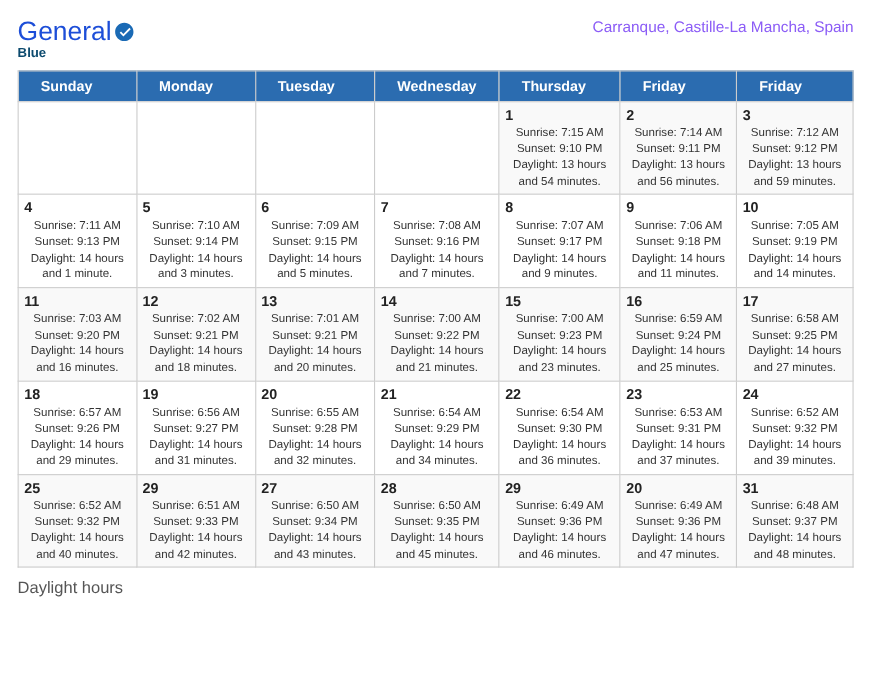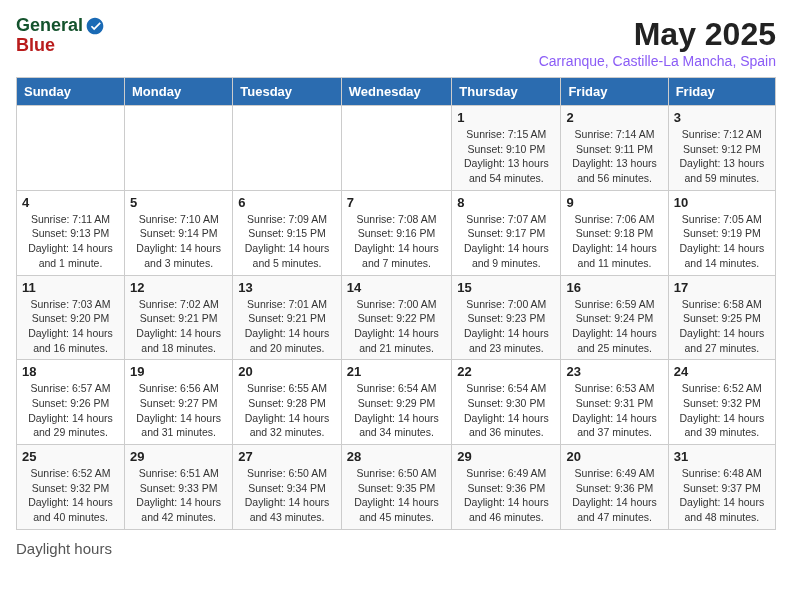--- a/index.html
+++ b/index.html
@@ -14,28 +14,28 @@
       display: flex;
       justify-content: space-between;
       align-items: flex-start;
       margin-bottom: 8px;
     }
     .logo {
       display: flex;
       align-items: center;
     }
     .logo-text-general {
-      font-size: 18px;
-      font-weight: bold;
-      color: #14532d;
+      font-size: 24px;
+      font-weight: normal;
+      color: #1d4ed8;
     }
     .logo-text-blue {
-      font-size: 18px;
-      font-weight: bold;
-      color: #b91c1c;
+      font-size: 12px;
+      font-weight: bold;
+      color: #0c4a6e;
     }
     .logo-icon {
       width: 20px;
       height: 20px;
       margin-left: 2px;
     }
     .title-section {
       text-align: right;
     }
     .month-year {
@@ -48,21 +48,21 @@
       color: #8b5cf6;
     }
     table {
       width: 100%;
       border-collapse: collapse;
       font-size: 11px;
     }
     thead tr th {
       background-color: #2b6cb0;
       color: #fff;
-      padding: 6px 7px;
+      padding: 6px 20px;
       text-align: left;
       font-size: 13px;
       font-weight: bold;
       border: 1px solid #ccc;
     }
     tbody tr td {
       border: 1px solid #ccc;
       vertical-align: top;
       padding: 4px 5px;
       width: 113px;
@@ -104,21 +104,20 @@
       <span style="display:flex;align-items:center;">
         <span class="logo-text-general">General</span>
         <svg class="logo-icon" viewBox="0 0 24 24" fill="#1a6ab5">
           <path d="M12 2C6.48 2 2 6.48 2 12s4.48 10 10 10 10-4.48 10-10S17.52 2 12 2zm-1 15l-4-4 1.41-1.41L11 14.17l6.59-6.59L19 9l-8 8z"></path>
         </svg>
       </span>
       <span class="logo-text-blue">Blue</span>
     </div>
   </div>
   <div class="title-section">
-    <div class="month-year">May 2025</div>
     <div class="location">Carranque, Castille-La Mancha, Spain</div>
   </div>
 </div>
 
 <table>
   <thead>
     <tr>
     <th>Sunday</th>
         <th>Monday</th>
         <th>Tuesday</th>

